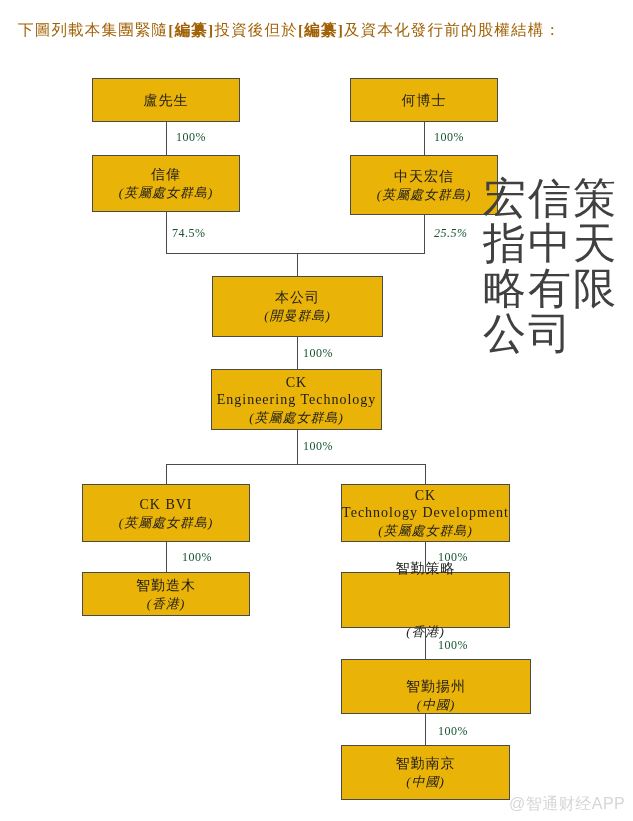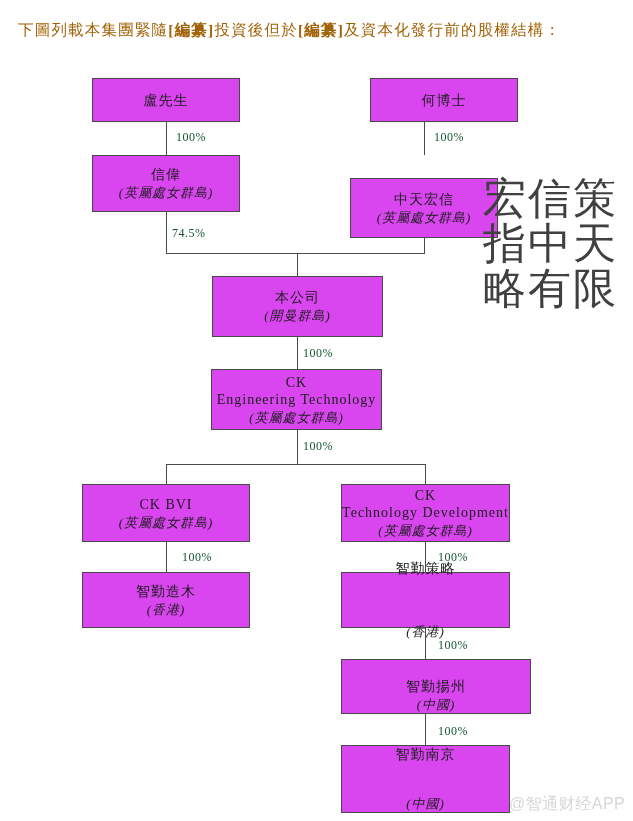--- a/index.html
+++ b/index.html
@@ -9,21 +9,21 @@
     color:#1c1c1c;
   }
   .header{
     position:absolute;left:18px;top:19px;width:600px;
     font-size:15.5px;letter-spacing:1.2px;line-height:22px;
     color:#a16207;white-space:nowrap;
   }
   .header b{font-weight:bold;}
   .node{
     position:absolute;box-sizing:border-box;
-    border:1px solid #4a4a4a;background:#d946ef;
+    border:1px solid #4a4a4a;background:#eab308;
     display:flex;flex-direction:column;align-items:center;justify-content:center;
     text-align:center;
   }
   .node-name{
     font-size:14px;letter-spacing:1px;line-height:17px;
     white-space:pre-line;color:#1c1c1c;
   }
   .node-sub{
     font-size:13px;font-style:italic;letter-spacing:1px;line-height:16px;
     color:#1c1c1c;margin-top:2px;
@@ -76,29 +76,29 @@
 <div class="pct" style="left:303px;top:439px;">100%</div>
 <div class="pct" style="left:182px;top:550px;">100%</div>
 <div class="pct" style="left:438px;top:550px;">100%</div>
 <div class="pct" style="left:438px;top:638px;">100%</div>
 <div class="pct" style="left:438px;top:724px;">100%</div>
 
 <div class="node" style="left:92px;top:78px;width:148px;height:44px;">
   <div class="node-name">盧先生</div>
 
 </div>
-<div class="node" style="left:370px;top:78px;width:148px;height:44px;">
+<div class="node" style="left:350px;top:78px;width:148px;height:44px;">
   <div class="node-name">何博士</div>
 
 </div>
 <div class="node" style="left:92px;top:155px;width:148px;height:57px;">
   <div class="node-name">信偉</div>
   <div class="node-sub">(英屬處女群島)</div>
 </div>
-<div class="node" style="left:350px;top:155px;width:148px;height:60px;margin-top:23px;">
+<div class="node" style="left:350px;top:155px;width:148px;height:60px;">
   <div class="node-name">中天宏信</div>
   <div class="node-sub">(英屬處女群島)</div>
 </div>
 <div class="node" style="left:212px;top:276px;width:171px;height:61px;">
   <div class="node-name">本公司</div>
   <div class="node-sub">(開曼群島)</div>
 </div>
 <div class="node" style="left:211px;top:369px;width:171px;height:61px;">
   <div class="node-name">CK
 Engineering Technology</div>
@@ -106,36 +106,37 @@
 </div>
 <div class="node" style="left:82px;top:484px;width:168px;height:58px;">
   <div class="node-name">CK BVI</div>
   <div class="node-sub">(英屬處女群島)</div>
 </div>
 <div class="node" style="left:341px;top:484px;width:169px;height:58px;">
   <div class="node-name">CK
 Technology Development</div>
   <div class="node-sub">(英屬處女群島)</div>
 </div>
-<div class="node" style="left:82px;top:572px;width:168px;height:56px;">
+<div class="node" style="left:82px;top:572px;width:168px;height:44px;">
   <div class="node-name">智勤造木</div>
   <div class="node-sub">(香港)</div>
 </div>
 <div class="node" style="left:341px;top:572px;width:169px;height:56px;gap:45px;">
   <div class="node-name">智勤策略</div>
   <div class="node-sub">(香港)</div>
 </div>
 <div class="node" style="left:341px;top:659px;width:190px;height:55px;justify-content:flex-end;">
   <div class="node-name">智勤揚州</div>
   <div class="node-sub">(中國)</div>
 </div>
-<div class="node" style="left:341px;top:745px;width:169px;height:68px;justify-content:space-between;">
+<div class="node" style="left:341px;top:745px;width:169px;height:55px;">
   <div class="node-name">智勤南京</div>
   <div class="node-sub">(中國)</div>
 </div>
 
 <div class="overlay-annotation">
   <div>宏信策</div>
   <div>指中天</div>
   <div>略有限</div>
+  <div>公司</div>
 </div>
 
 <div class="watermark">@智通财经APP</div>
 
 </body></html>

